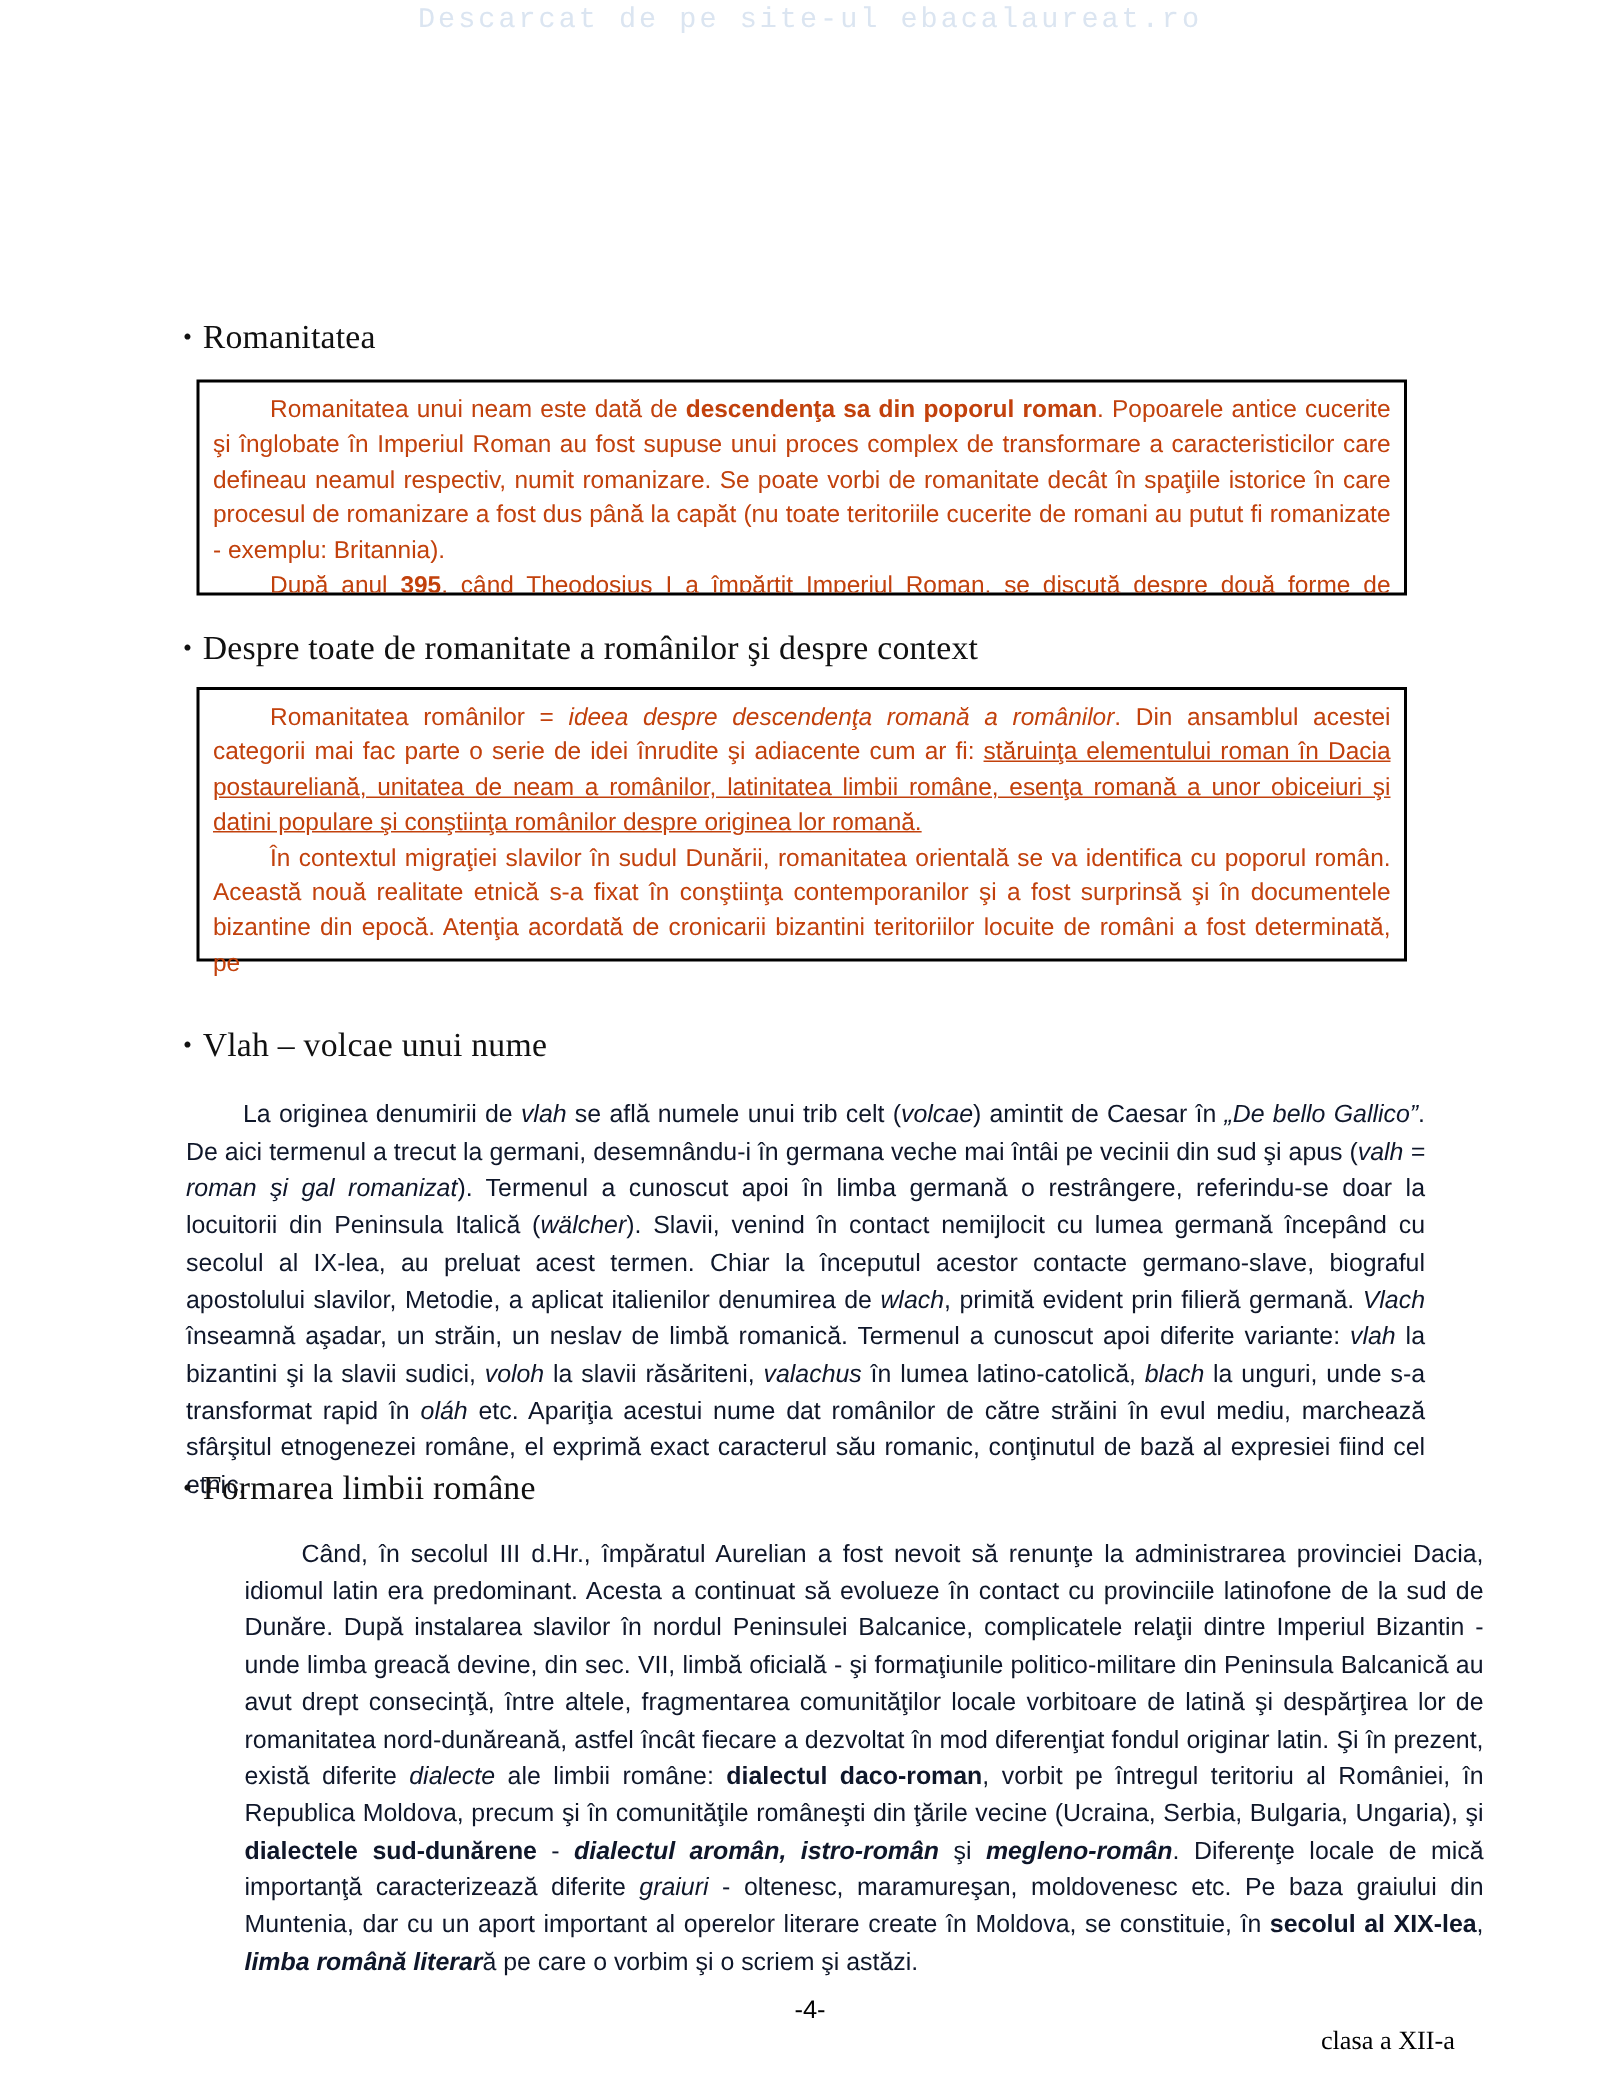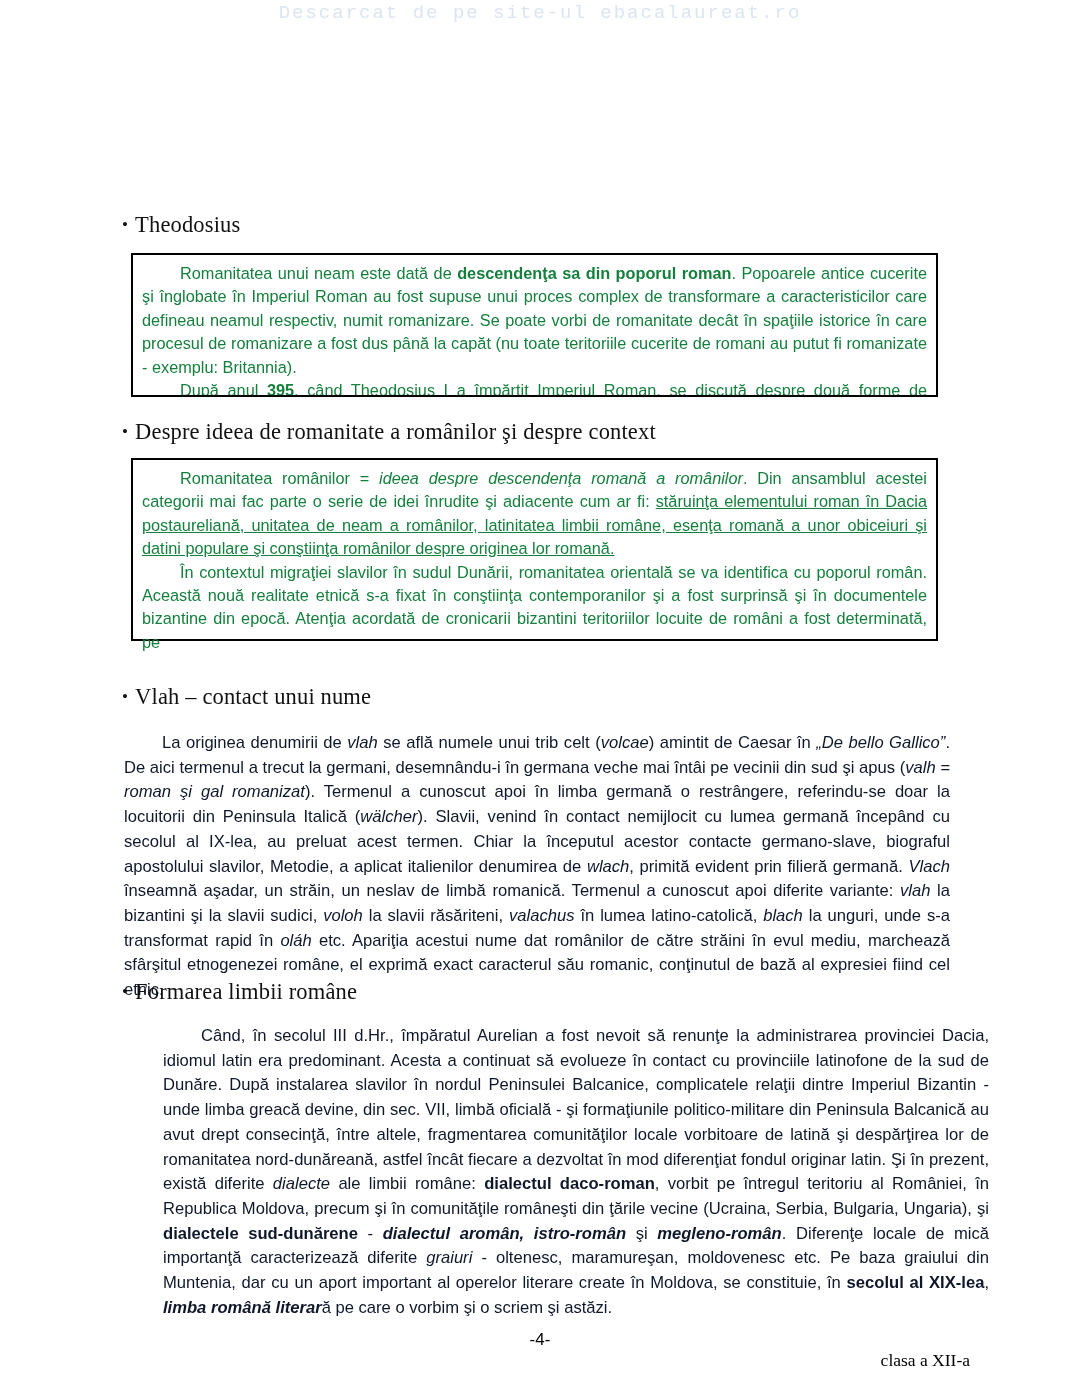--- a/index.html
+++ b/index.html
@@ -87,21 +87,21 @@
   .box-inner {
     padding: 7px 9px 4px 9px;
   }
 
   
   .body-text {
     font-family: "Liberation Sans", sans-serif;
     font-size: 16.3px;
     line-height: 23.4px;
     text-align: justify;
-    color: #15803d;
+    color: #c2410c;
   }
   .body-text p {
     margin: 0;
   }
   .indent {
     text-indent: 38px;
   }
   .noindent {
     text-indent: 0;
   }
@@ -143,43 +143,43 @@
 </style>
 </head>
 <body>
 
 <div class="page">
 
   <div class="watermark">Descarcat de pe site-ul ebacalaureat.ro</div>
 
 
   <div class="heading" style="top:212px; left:122px;">
-    <span class="bullet">•</span><span>Theodosius</span>
+    <span class="bullet">•</span><span>Romanitatea</span>
   </div>
 
   <div class="box" style="top:253px; left:131px; width:807px; height:144px;">
     <div class="box-inner body-text">
       <p class="indent" id="s0p0"><span>Romanitatea unui neam este dată de </span><span class="b">descendenţa sa din poporul roman</span><span>. Popoarele antice cucerite şi înglobate în Imperiul Roman au fost supuse unui proces complex de transformare a caracteristicilor care defineau neamul respectiv, numit romanizare. Se poate vorbi de romanitate decât în spaţiile istorice în care procesul de romanizare a fost dus până la capăt (nu toate teritoriile cucerite de romani au putut fi romanizate - exemplu: Britannia).</span></p>
       <p class="indent" id="s0p1"><span>După anul </span><span class="b">395</span><span>, când Theodosius I a împărţit Imperiul Roman, se discută despre două forme de romanitate: </span></p>
     </div>
   </div>
 
   <div class="heading" style="top:419px; left:122px;">
-    <span class="bullet">•</span><span>Despre ideea  de  romanitate a românilor şi despre context</span>
+    <span class="bullet">•</span><span>Despre toate  de  romanitate a românilor şi despre context</span>
   </div>
 
   <div class="box" style="top:458px; left:131px; width:807px; height:183px; overflow:visible;">
     <div class="box-inner body-text">
       <p class="indent" id="s1p0"><span>Romanitatea românilor = </span><span class="i">ideea despre descendenţa roman</span><span class="i">ă </span><span class="i">a românilor</span><span>. Din ansamblul acestei categorii mai fac parte o serie de idei înrudite şi adiacente cum ar fi: </span><span class="u">stăruinţa  elementului roman în Dacia postaureliană, unitatea de neam a românilor, latinitatea limbii române, esenţa romană  a unor obiceiuri şi datini populare şi conştiinţa românilor despre originea lor romană.</span></p>
       <p class="indent" id="s1p1"><span>În contextul migraţiei slavilor în sudul Dunării,  romanitatea orientală  se va identifica cu poporul român. Această  nouă  realitate etnică  s-a fixat în conştiinţa contemporanilor şi a fost surprinsă  şi în documentele bizantine din epocă. Atenţia acordată de cronicarii bizantini teritoriilor locuite de români a fost determinată, pe</span></p>
     </div>
   </div>
 
   <div class="heading" style="top:684px; left:122px;">
-    <span class="bullet">•</span><span>Vlah – contact unui nume</span>
+    <span class="bullet">•</span><span>Vlah – volcae unui nume</span>
   </div>
 
   <div class="para" style="top:731px; left:124px; width:826px;">
     <p class="indent" id="s2p0"><span>La originea denumirii de </span><span class="i">vlah</span><span> se află numele unui trib celt (</span><span class="i">volcae</span><span>) amintit de Caesar în </span><span class="i">„De bello Gallico”</span><span>. De aici termenul a trecut la germani, desemnându-i în germana veche mai întâi pe vecinii din sud şi apus (</span><span class="i">valh = roman şi gal romanizat</span><span>). Termenul a cunoscut apoi în limba germană o restrângere, referindu-se doar la locuitorii din Peninsula Italică (</span><span class="i">wälcher</span><span>). Slavii, venind în contact nemijlocit cu lumea germană începând cu secolul al IX-lea, au preluat acest termen. Chiar la începutul acestor contacte germano-slave, biograful apostolului slavilor, Metodie, a aplicat italienilor denumirea de </span><span class="i">wlach</span><span>, primită evident prin filieră germană. </span><span class="i">Vlach</span><span> înseamnă aşadar, un străin, un neslav de limbă romanică. Termenul a cunoscut apoi diferite variante: </span><span class="i">vlah</span><span> la bizantini şi la slavii sudici, </span><span class="i">voloh</span><span> la slavii răsăriteni,  </span><span class="i">valachus</span><span> în lumea latino-catolică,  </span><span class="i">blach</span><span> la unguri, unde s-a transformat rapid în </span><span class="i">oláh</span><span> etc. Apariţia acestui nume dat românilor de către străini în evul mediu, marchează sfârşitul etnogenezei române, el exprimă exact caracterul său romanic, conţinutul de bază al expresiei fiind cel etnic.</span></p>
   </div>
 
   <div class="heading" style="top:979px; left:122px;">
     <span class="bullet">•</span><span>Formarea limbii române</span>
   </div>
 

